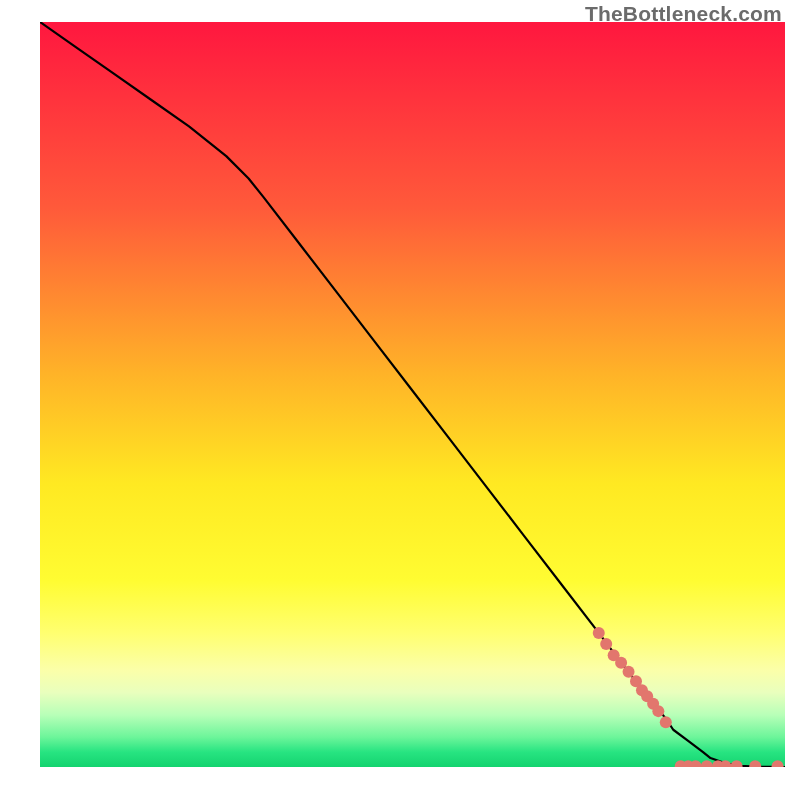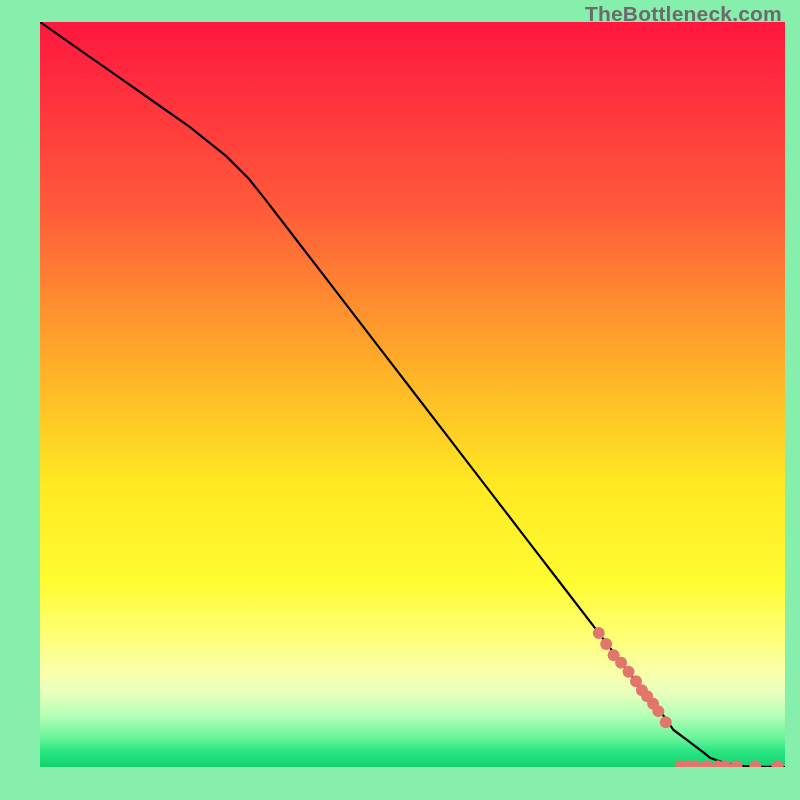--- a/index.html
+++ b/index.html
@@ -8,21 +8,21 @@
     width: 800px;
     height: 800px;
     background: #000;
     font-family: Arial, Helvetica, sans-serif;
     overflow: hidden;
   }
   .frame {
     position: relative;
     width: 800px;
     height: 800px;
-    background: #86efac;
+    background: #ffffff;
   }
   .plot {
     position: absolute;
     left: 40px;
     top: 22px;
     width: 745px;
     height: 745px;
     background: linear-gradient(
       to bottom,
       #ff173f 0%,

